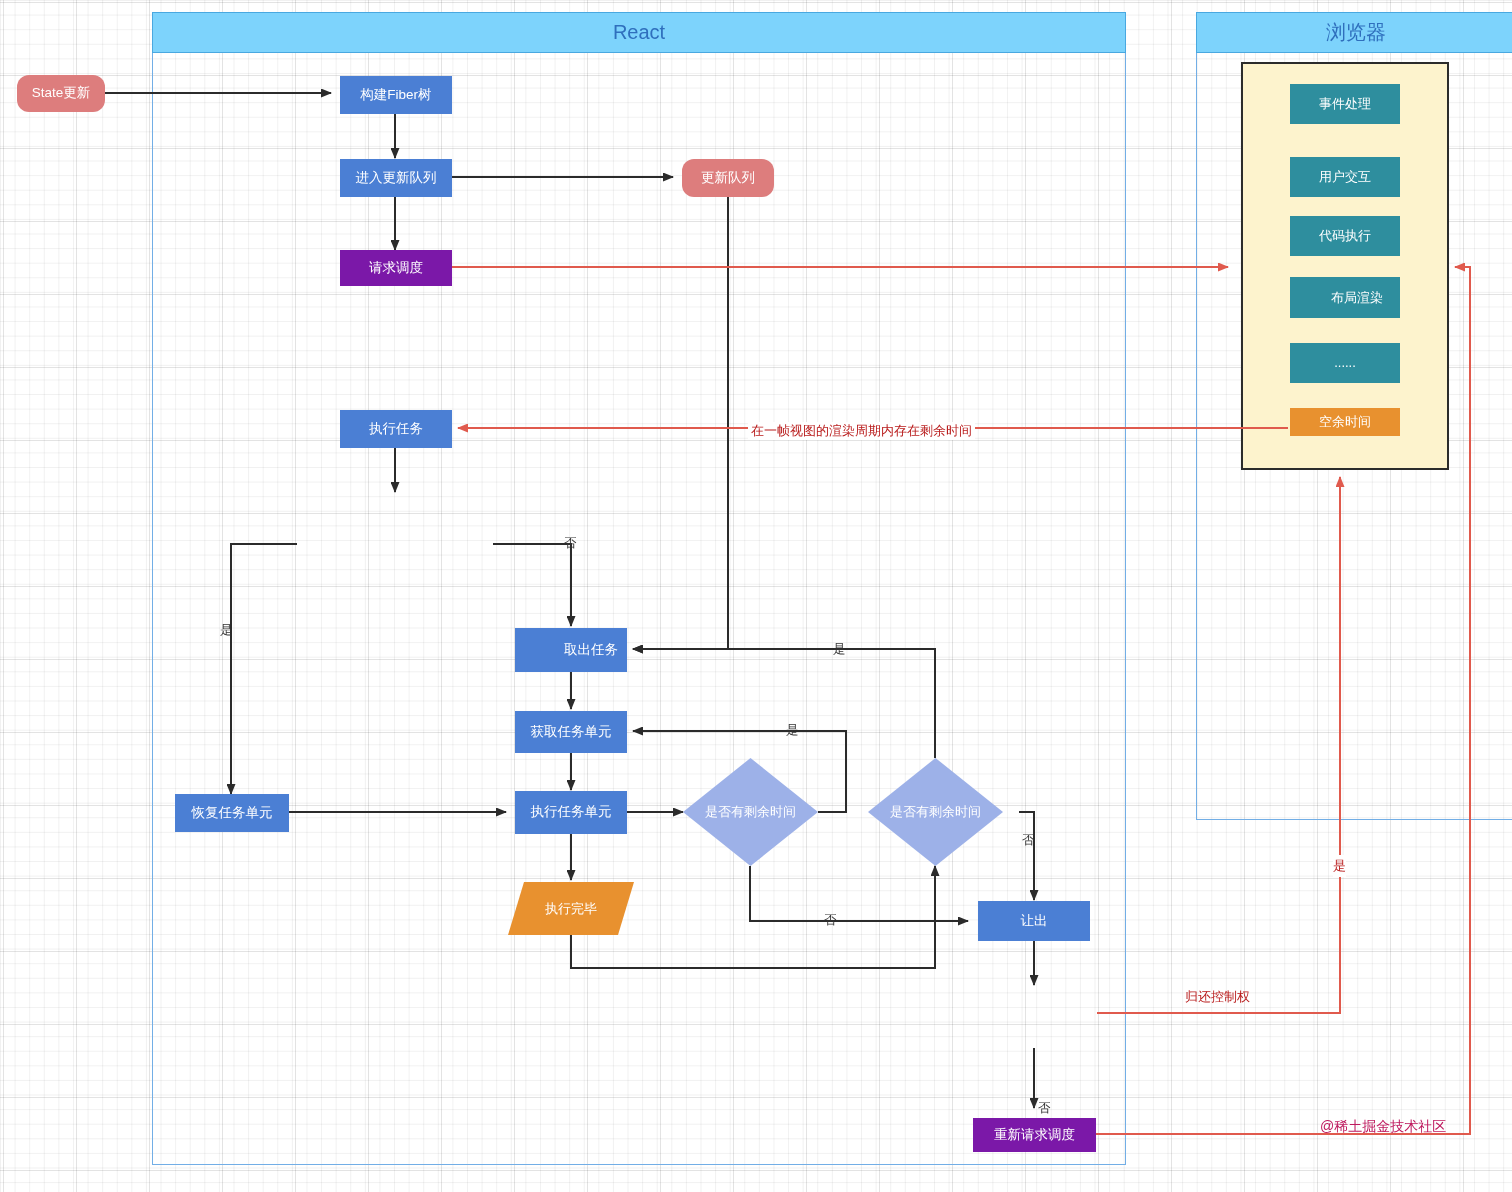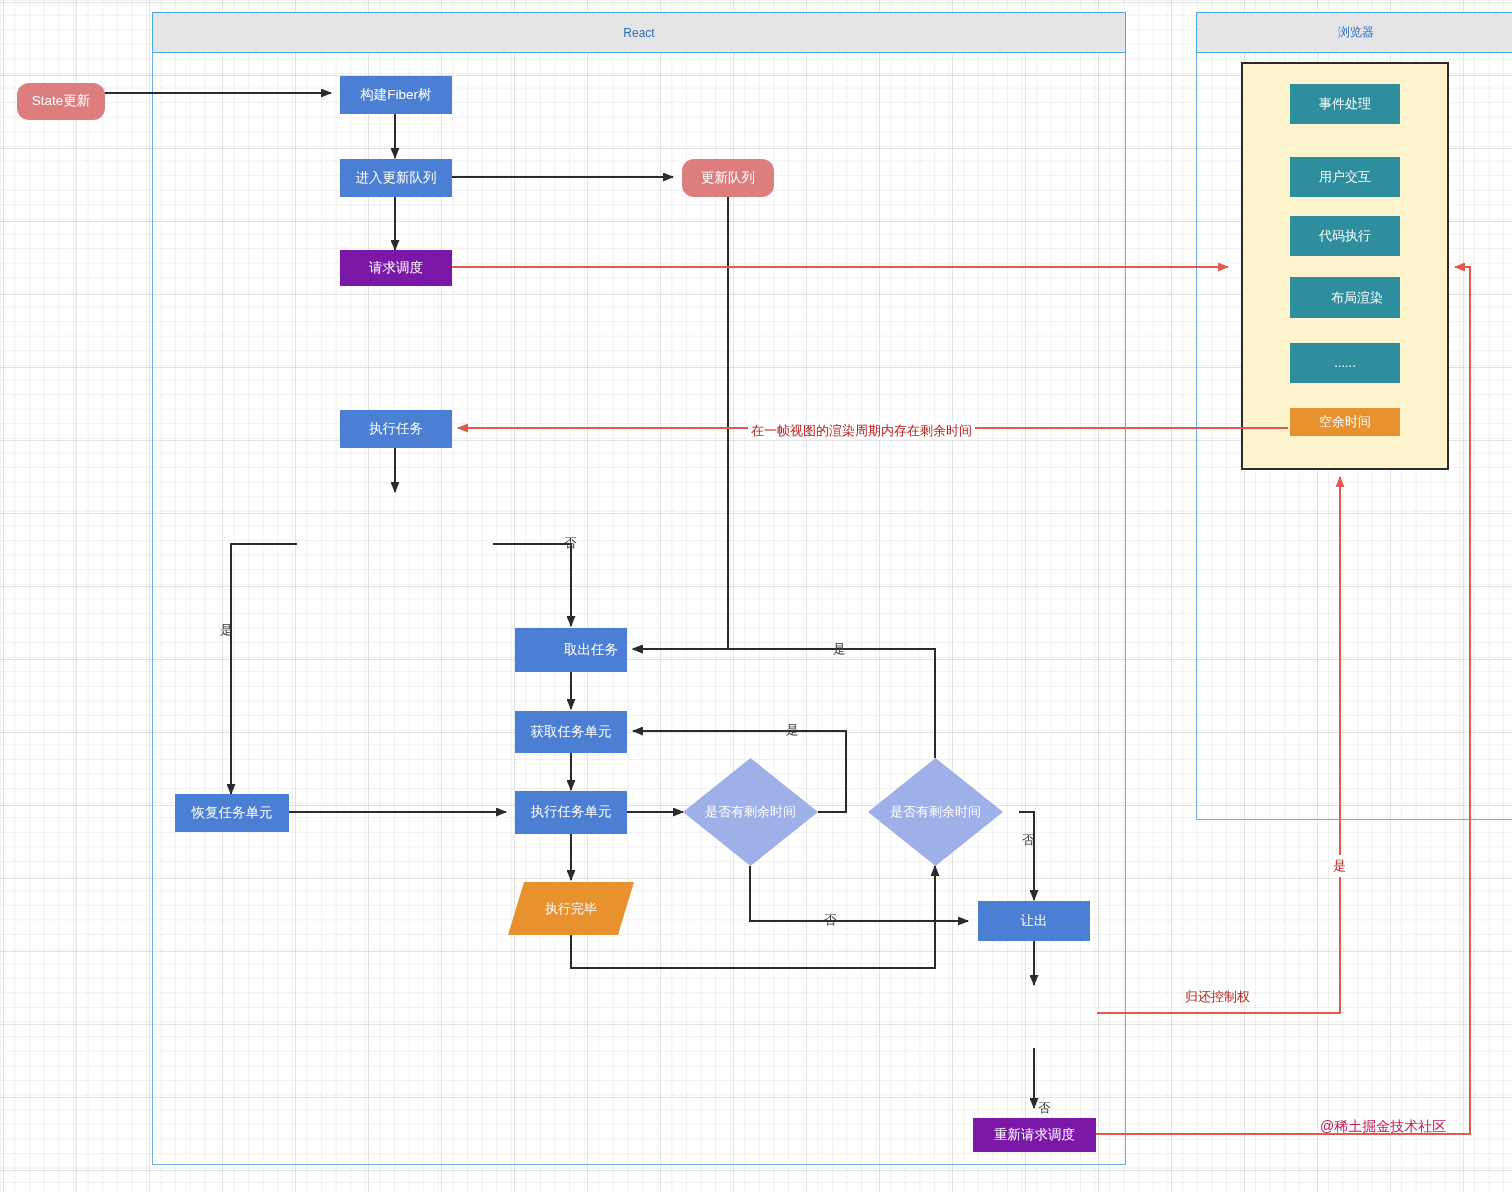--- a/index.html
+++ b/index.html
@@ -35,22 +35,22 @@
   .diamond{position:absolute;}
   .diamond .dlabel{position:absolute;left:0;top:0;width:100%;height:100%;
         display:flex;align-items:center;justify-content:center;color:#fff;font-size:13px;
         white-space:nowrap;}
   .para{position:absolute;}
   .para .plabel{position:absolute;left:0;top:0;width:100%;height:100%;
         display:flex;align-items:center;justify-content:center;color:#fff;font-size:13px;}
 
   .group-box{position:absolute;box-sizing:border-box;border:1px solid #72aee6;background:transparent;}
   .group-head{position:absolute;box-sizing:border-box;border:1px solid #49a8e0;
-     background:#e5e5e5;display:flex;align-items:center;justify-content:center;
-     color:#2f6fbd;font-size:12px;}
+     background:#7dd3fc;display:flex;align-items:center;justify-content:center;
+     color:#2f6fbd;font-size:20px;}
 
   .yellow-box{position:absolute;box-sizing:border-box;background:#fdf3cd;border:2px solid #2b2b2b;}
 
   .elabel{position:absolute;font-size:12.5px;color:#333;white-space:nowrap;}
   .elabel.red{color:#b91c1c;font-size:13px;}
   .watermark{position:absolute;color:#be185d;font-size:14px;}
 </style>
 </head>
 <body>
 
@@ -128,21 +128,21 @@
       <path d="M452,267 L1228,267" marker-end="url(#ah-red)"></path>
 
       <path d="M1288,428 L458,428" marker-end="url(#ah-red)"></path>
 
       <path d="M1097,1013 L1340,1013 L1340,477" marker-end="url(#ah-red)"></path>
 
       <path d="M1096,1134 L1470,1134 L1470,267 L1455,267" marker-end="url(#ah-red)"></path>
     </g>
   </svg>
 
-  <div class="node n-red" style="left:17px;top:75px;width:88px;height:37px;margin-top:8px;">
+  <div class="node n-red" style="left:17px;top:75px;width:88px;height:37px;">
     <span>State更新</span>
   </div>
 
   <div class="node n-blue" style="left:340px;top:76px;width:112px;height:38px;">
     <span>构建Fiber树</span>
   </div>
 
   <div class="node n-blue" style="left:340px;top:159px;width:112px;height:38px;">
     <span>进入更新队列</span>
   </div>

